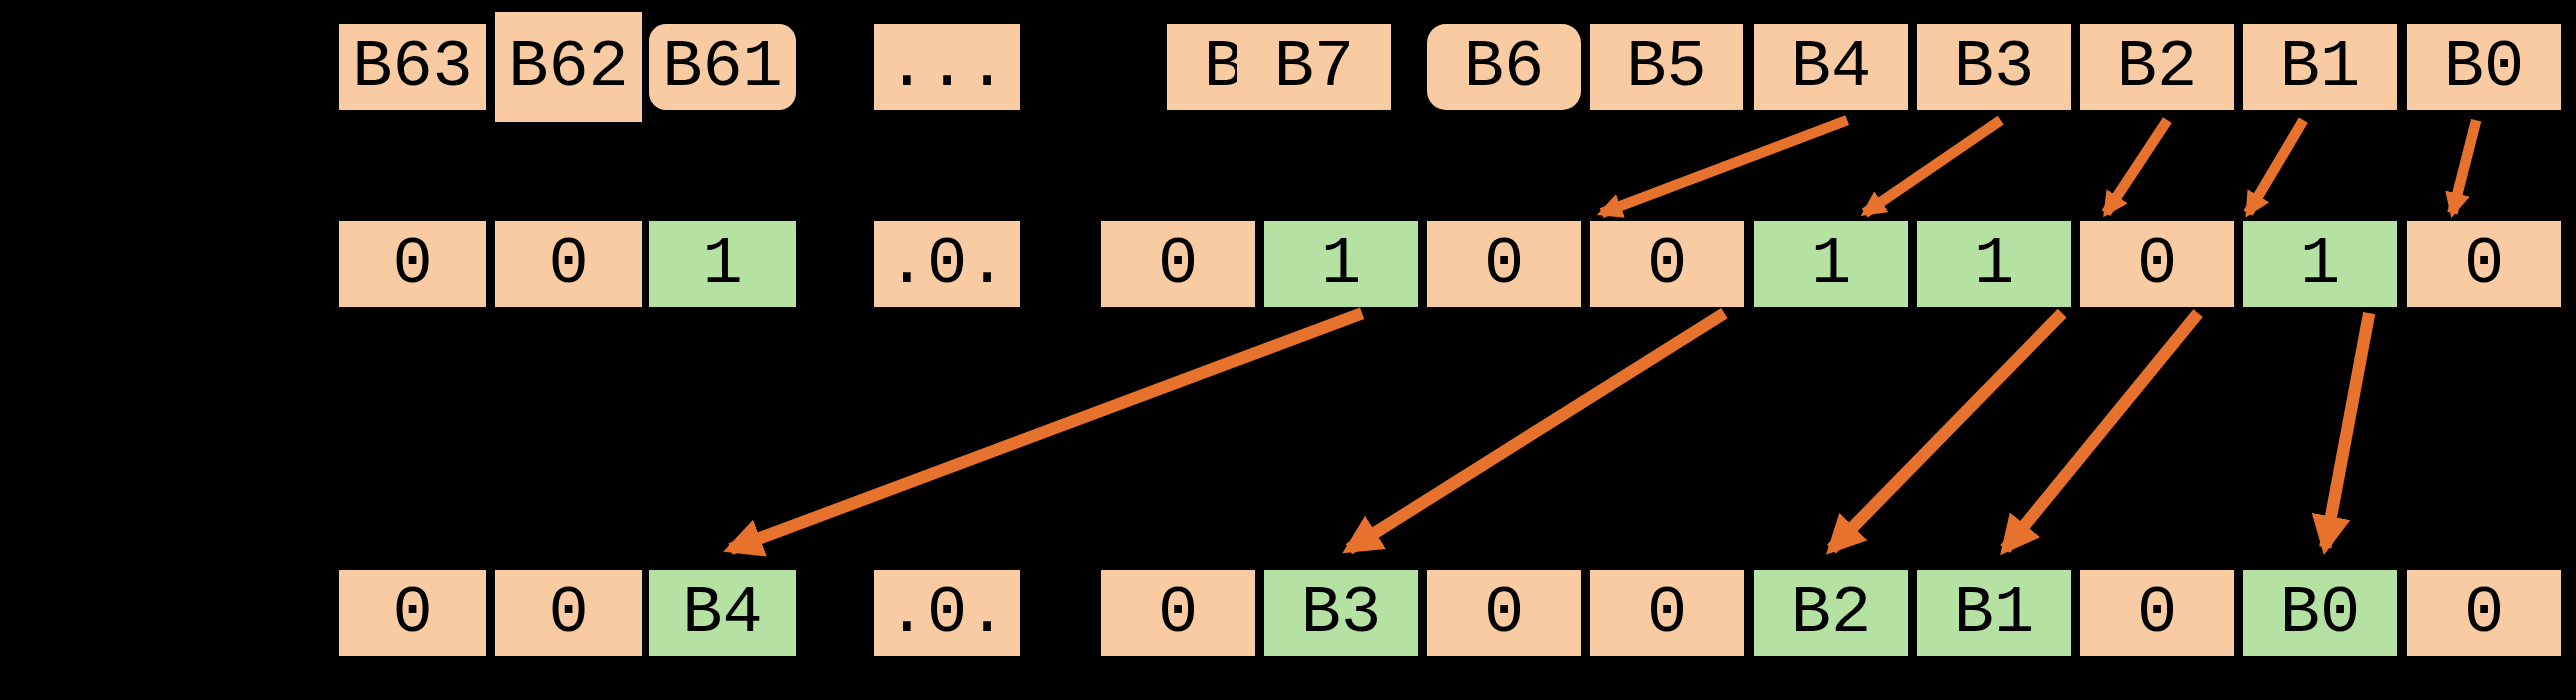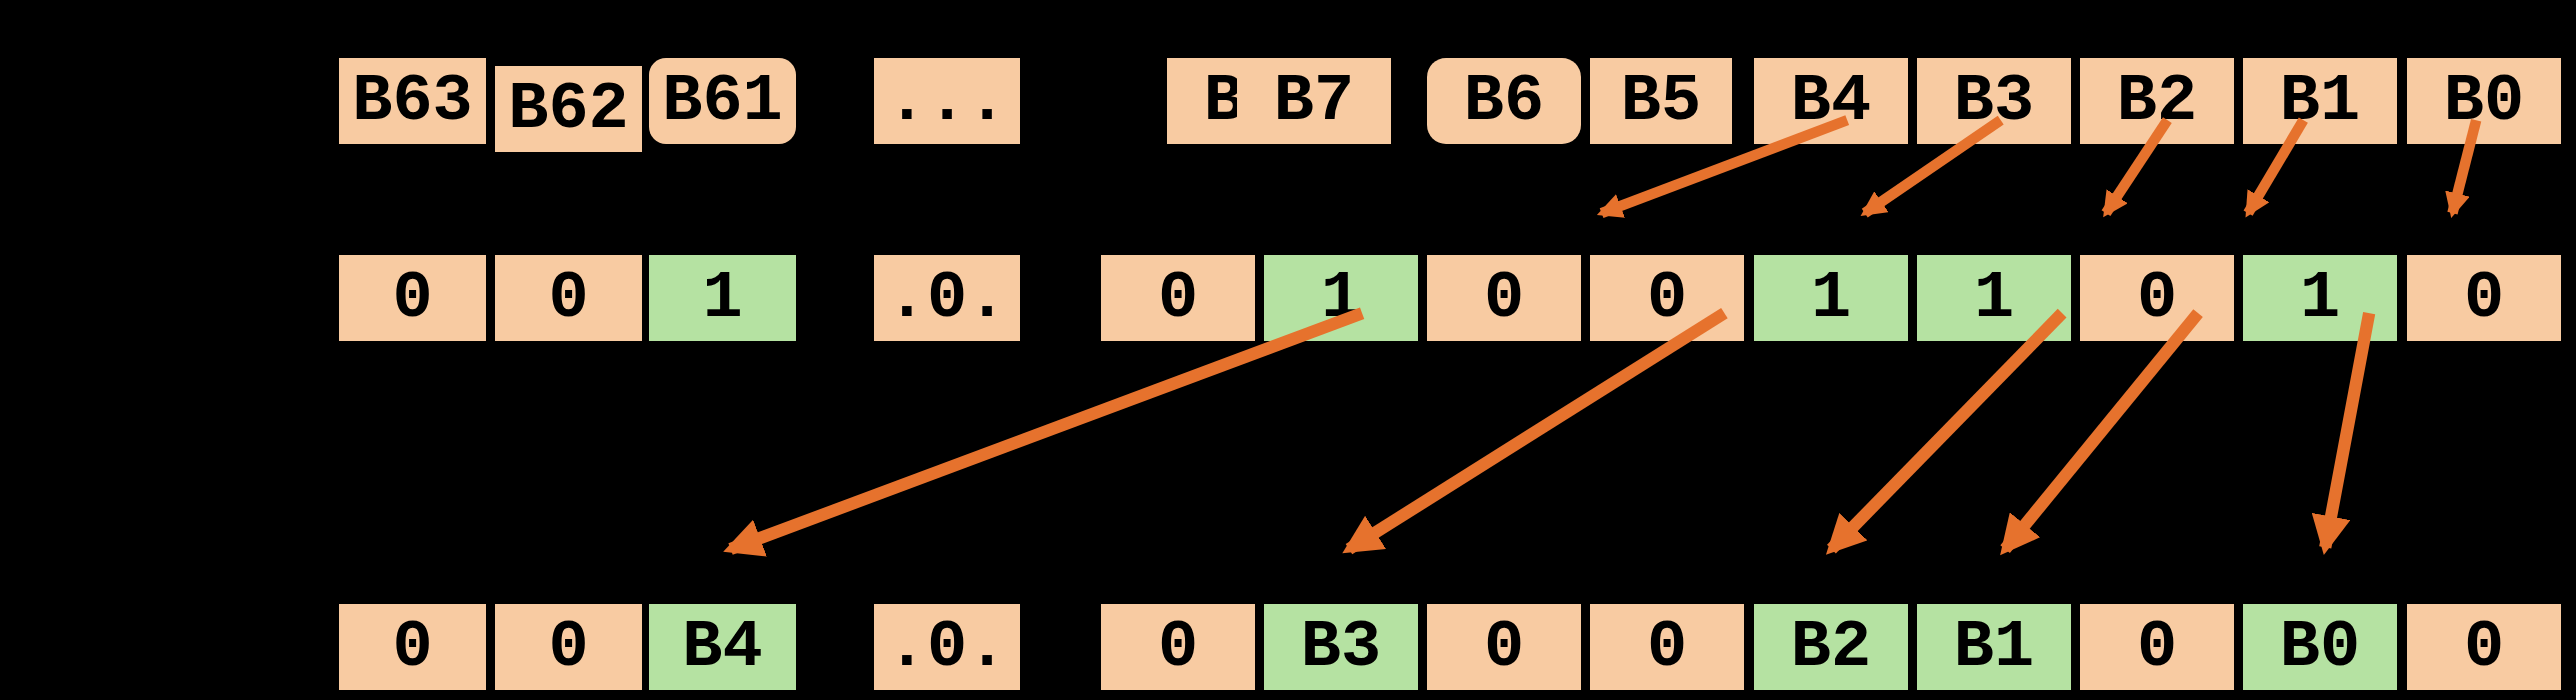--- a/index.html
+++ b/index.html
@@ -18,50 +18,49 @@
   .row-layer { position: absolute; inset: 0; }
   .cell {
     position: absolute;
     display: flex;
     align-items: center;
     justify-content: center;
     box-sizing: border-box;
     background: var(--plain, #F8CBA2);
     color: var(--ink, #000000);
     font-size: 67px;
-    font-weight: bold;
+    font-weight: normal;
     line-height: 1;
     letter-spacing: 0;
     white-space: pre;
-    margin-top: 34px;
   }
   .cell.hl { background: var(--hl, #B5E2A2); }
   .arrows {
     position: absolute;
     inset: 0;
     pointer-events: none;
   }
   .arrow-line { stroke: var(--arrow, #E6722D); }
   .arrow-line.thin  { stroke-width: 12; }
   .arrow-line.thick { stroke-width: 14; }
   .arrow-head { fill: var(--arrow, #E6722D); }
 </style>
 </head>
 <body>
 
 <div class="canvas">
   <div class="row-layer">
       <div class="cell" style="left: 339px; top: 24px; width: 147px; height: 86px;">B63</div>
-      <div class="cell" style="left: 495px; top: 32px; width: 147px; height: 86px;">B62</div>
+      <div class="cell" style="left: 495px; top: 12px; width: 147px; height: 110px;">B62</div>
       <div class="cell" style="left: 649px; top: 24px; width: 147px; height: 86px; border-radius: 17px;">B61</div>
       <div class="cell" style="left: 874px; top: 24px; width: 146px; height: 86px;">...</div>
       <div class="cell" style="left: 1167px; top: 24px; width: 154px; height: 86px;">B8</div>
       <div class="cell" style="left: 1237px; top: 24px; width: 154px; height: 86px;">B7</div>
       <div class="cell" style="left: 1427px; top: 24px; width: 154px; height: 86px; border-radius: 19px;">B6</div>
-      <div class="cell" style="left: 1590px; top: 24px; width: 142px; height: 86px;">B5</div>
+      <div class="cell" style="left: 1590px; top: 24px; width: 153px; height: 86px;">B5</div>
       <div class="cell" style="left: 1754px; top: 24px; width: 154px; height: 86px;">B4</div>
       <div class="cell" style="left: 1917px; top: 24px; width: 154px; height: 86px;">B3</div>
       <div class="cell" style="left: 2080px; top: 24px; width: 154px; height: 86px;">B2</div>
       <div class="cell" style="left: 2243px; top: 24px; width: 154px; height: 86px;">B1</div>
       <div class="cell" style="left: 2407px; top: 24px; width: 154px; height: 86px;">B0</div>
     </div>
   <div class="row-layer">
       <div class="cell" style="left: 339px; top: 221px; width: 147px; height: 86px;">0</div>
       <div class="cell" style="left: 495px; top: 221px; width: 147px; height: 86px;">0</div>
       <div class="cell hl" style="left: 649px; top: 221px; width: 147px; height: 86px;">1</div>

